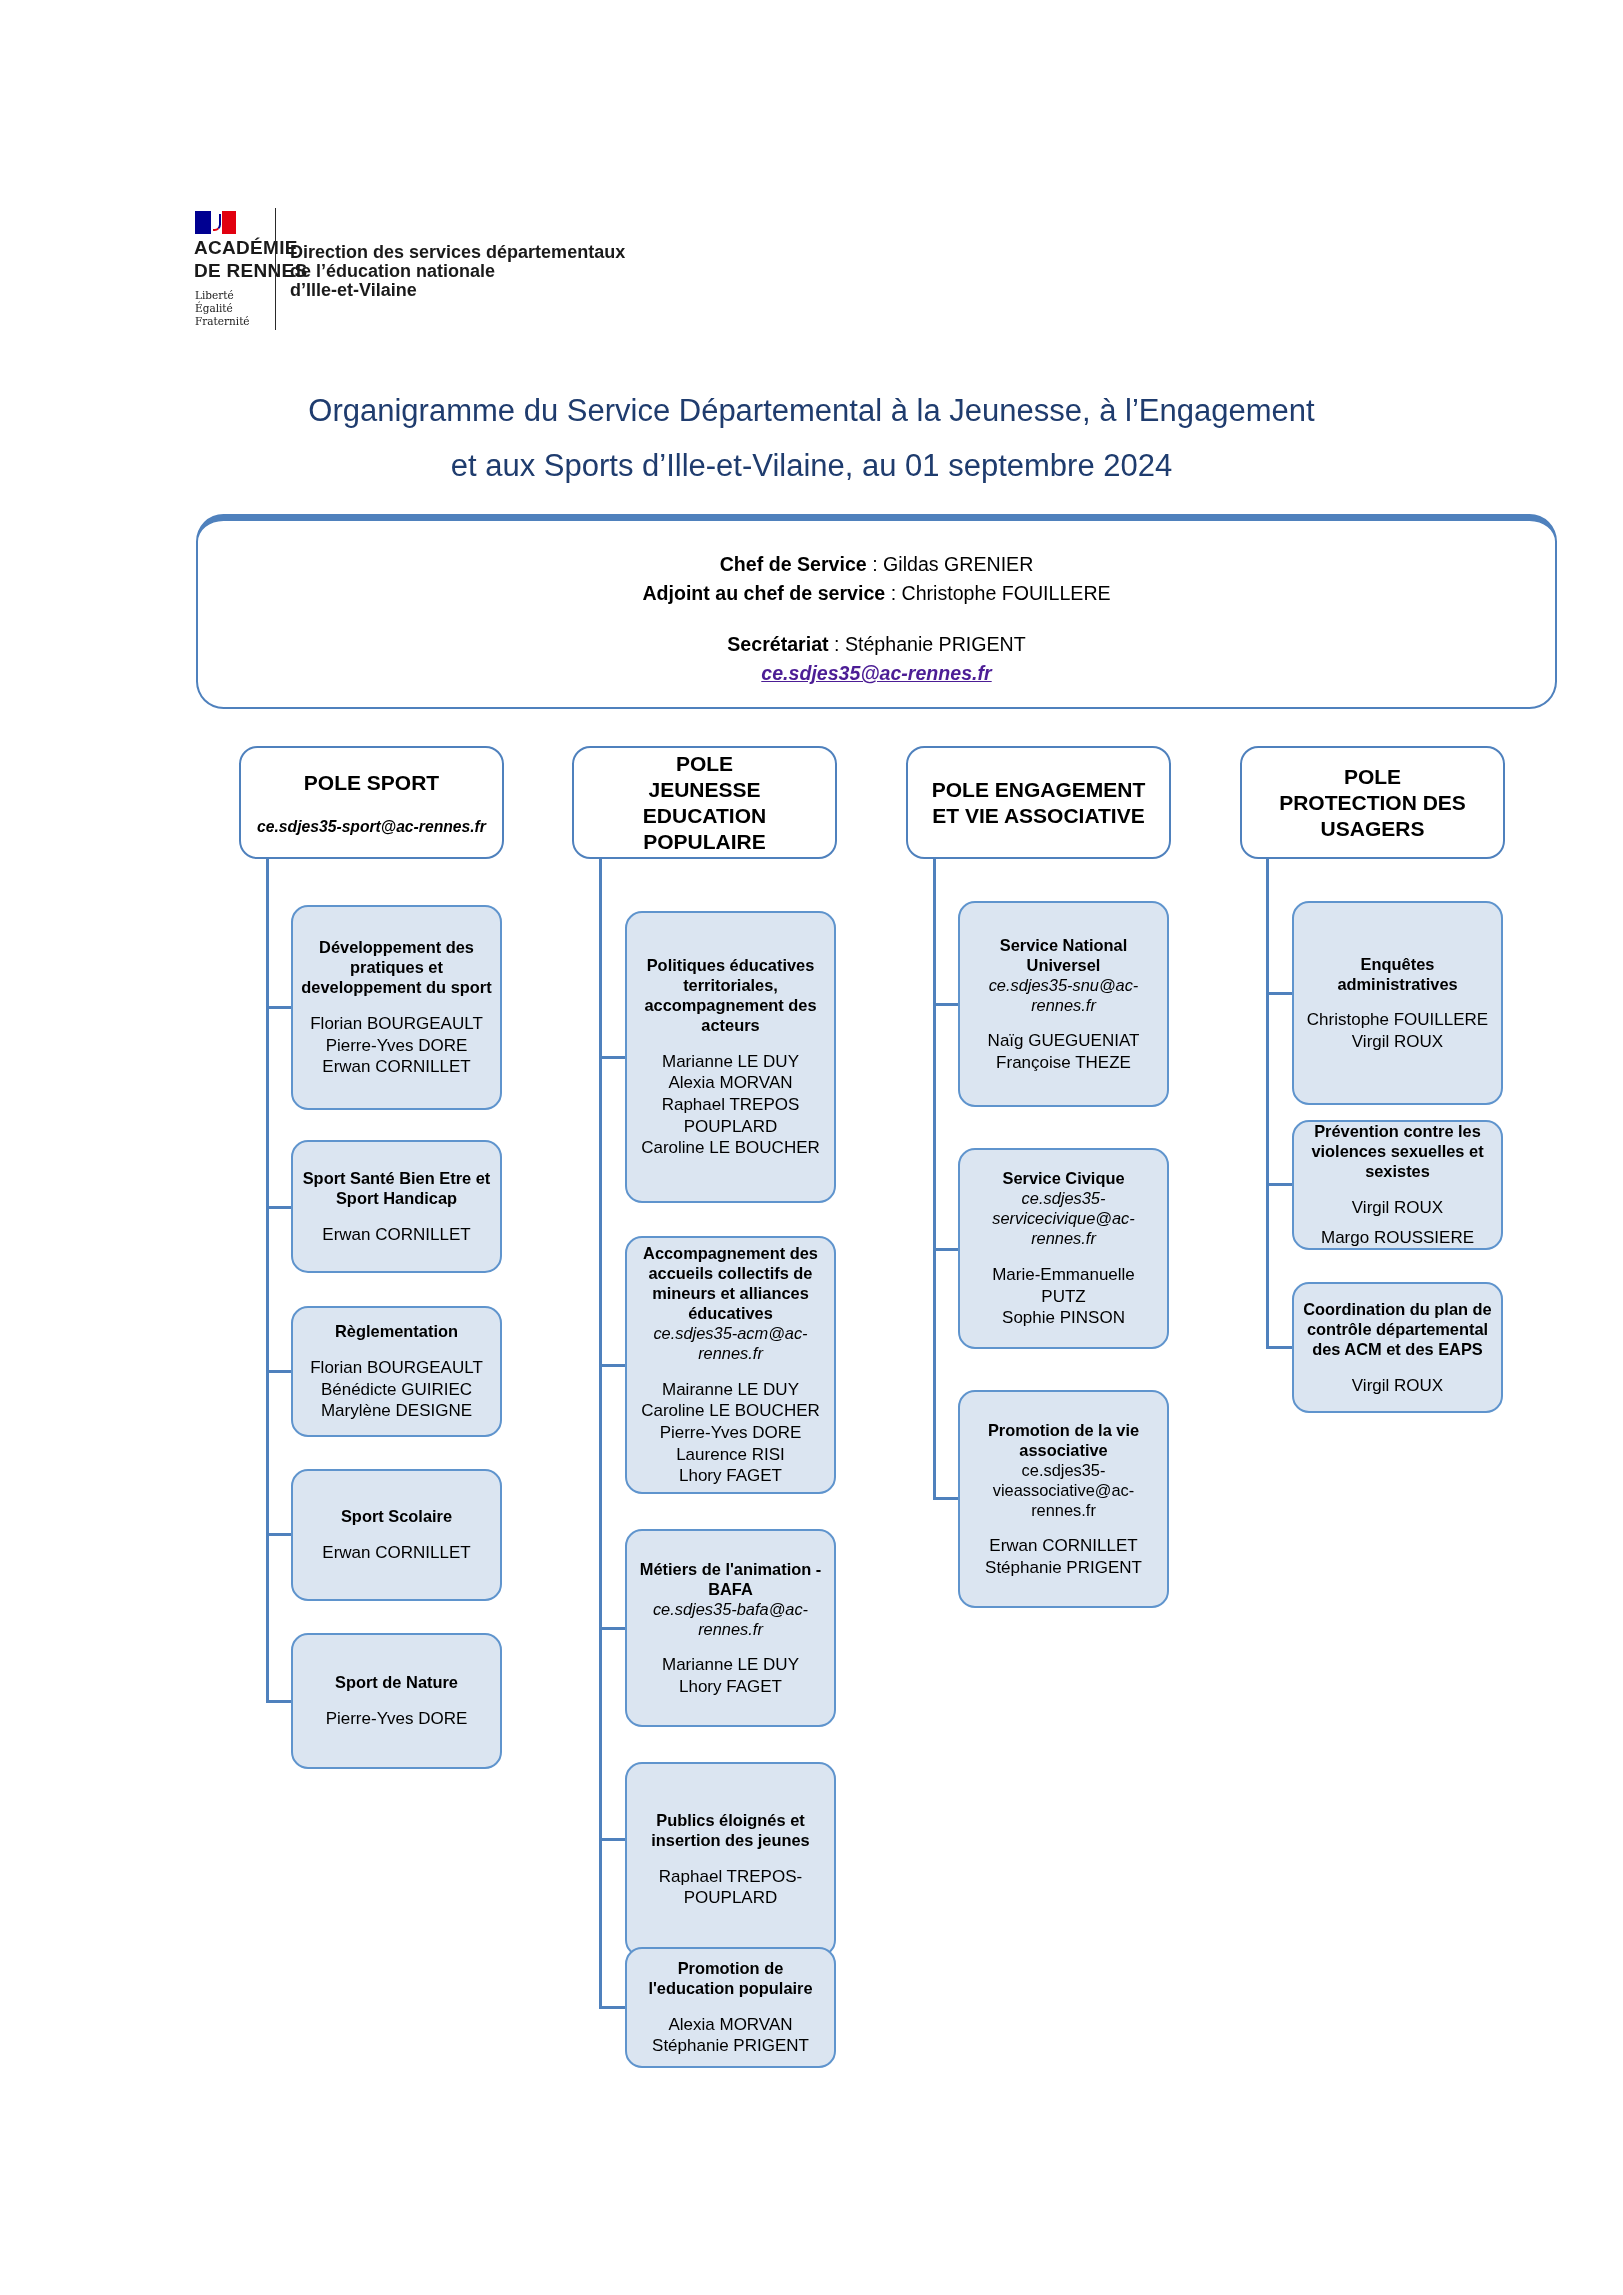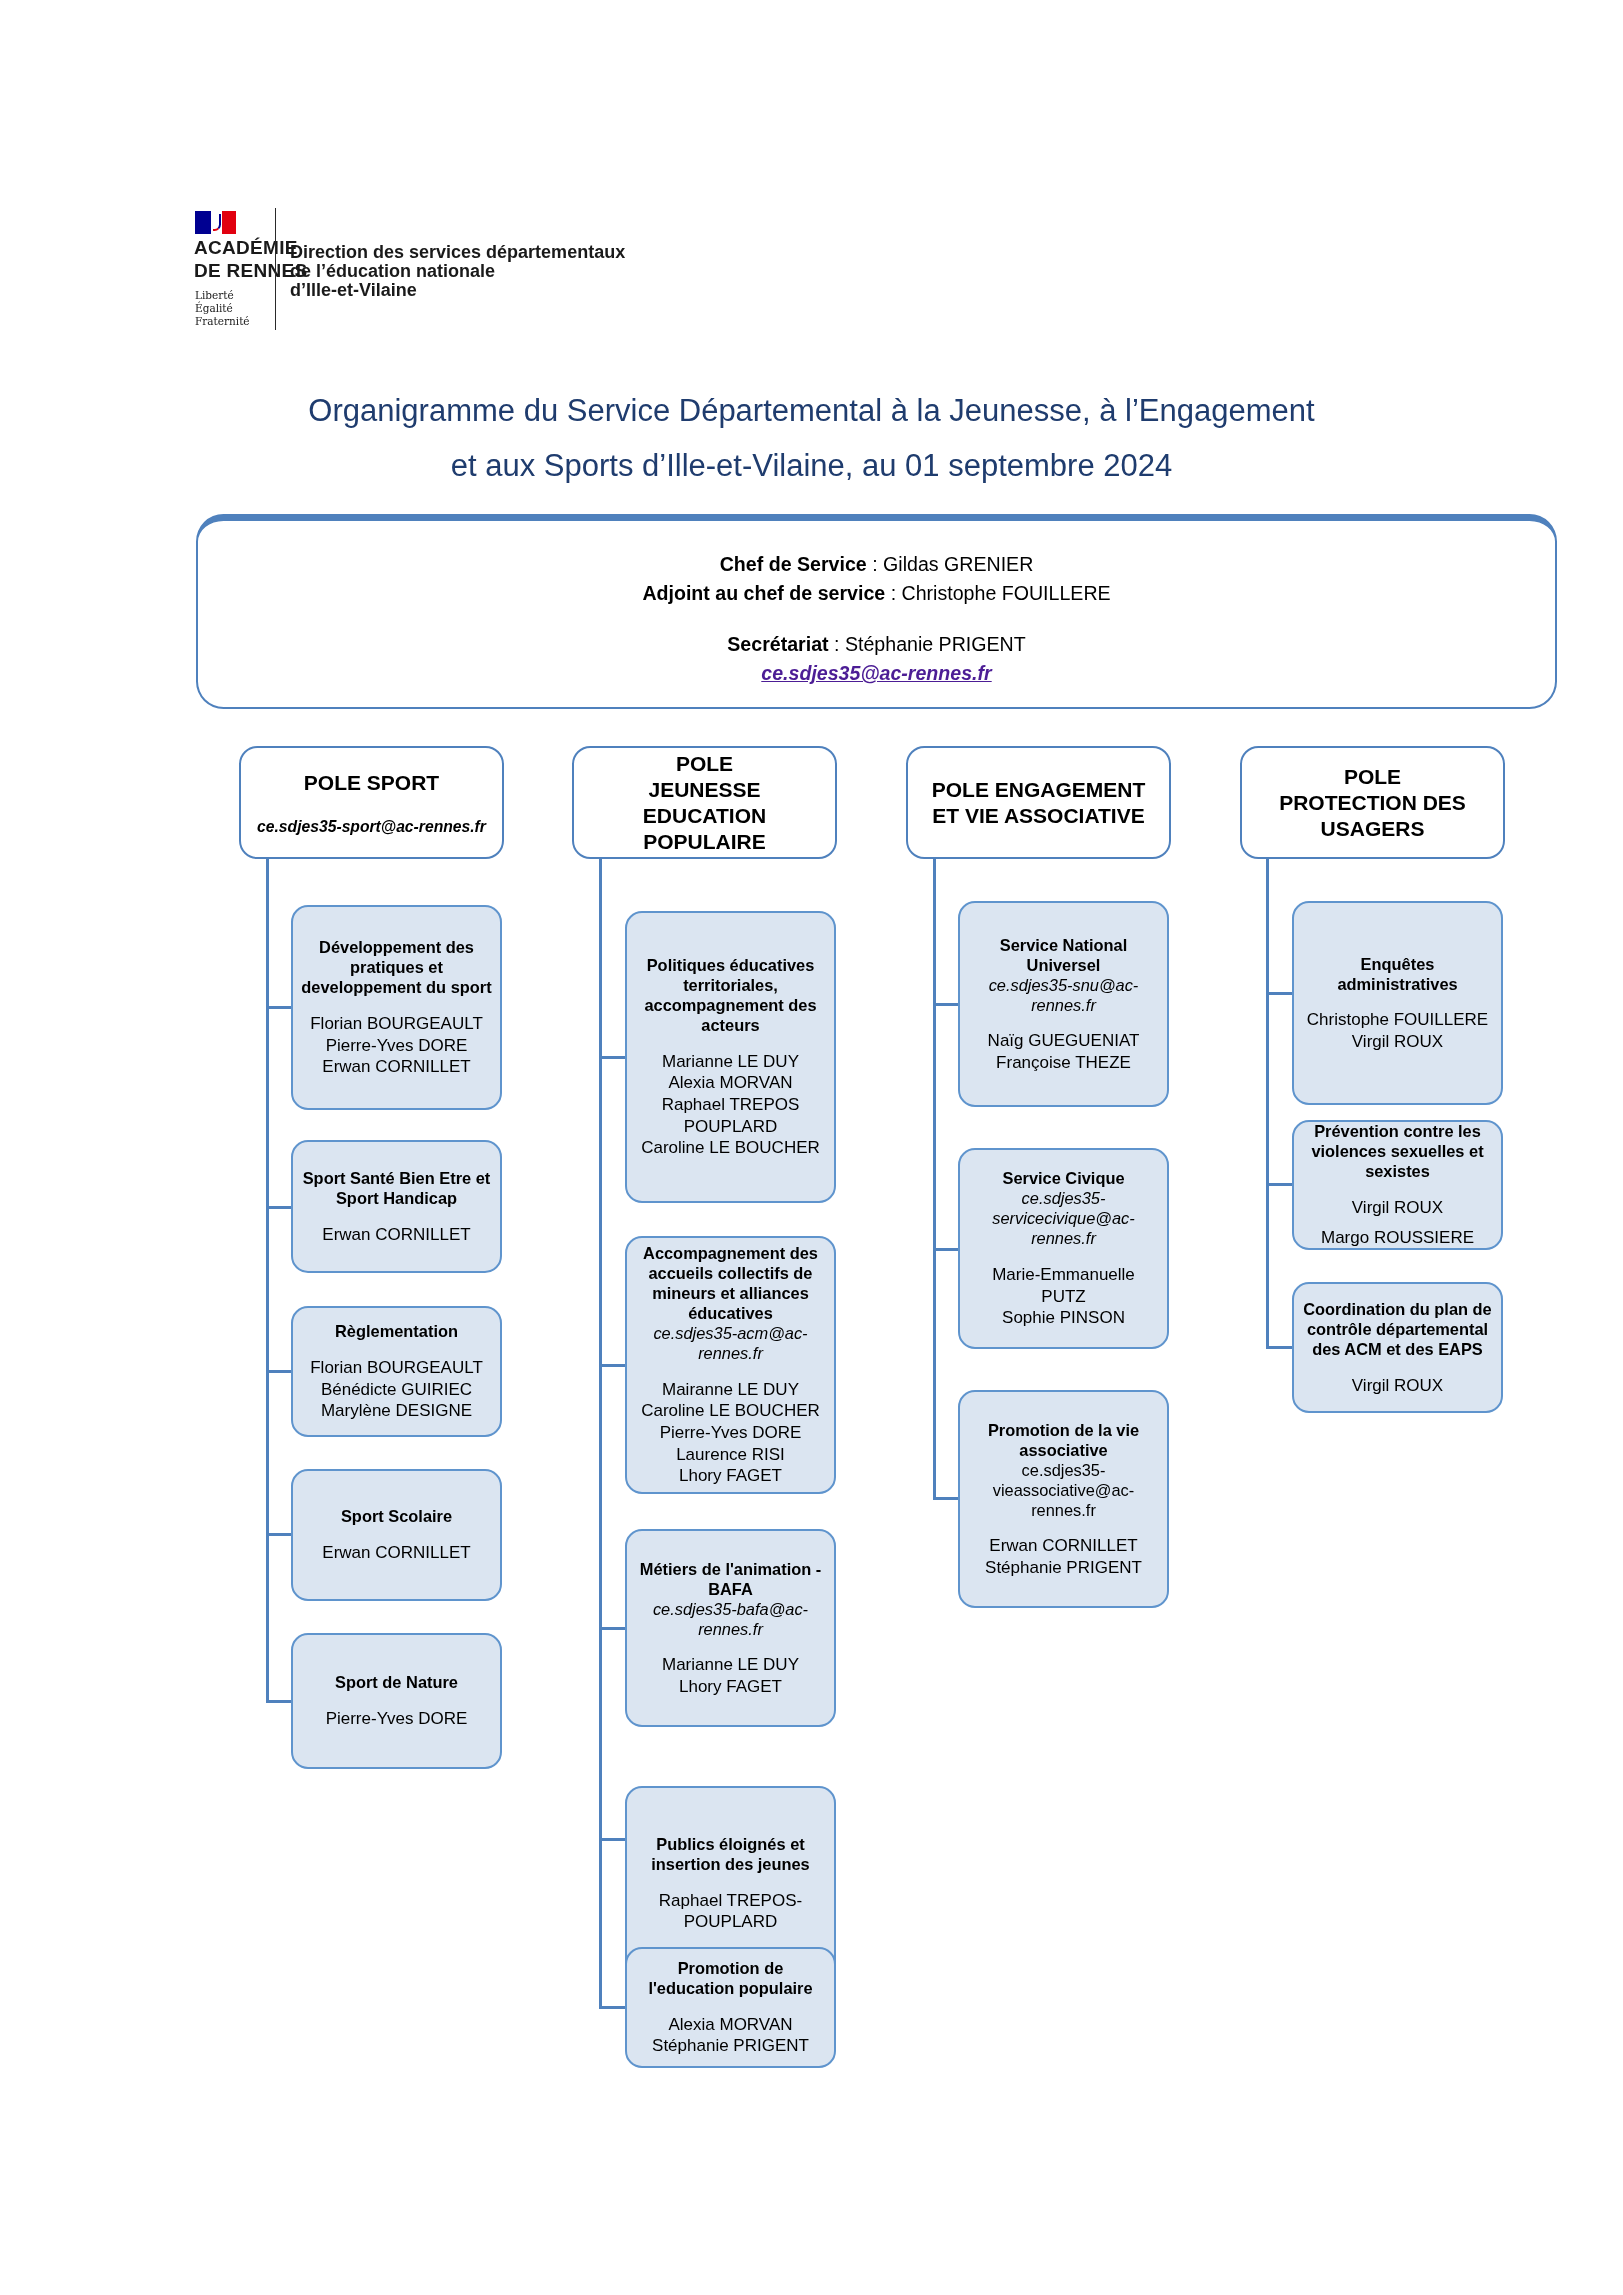--- a/index.html
+++ b/index.html
@@ -204,21 +204,21 @@
     </div>
   </div>
   <div class="obox" style="left:625px; top:1529px; height:198px;">
     <div class="btitle">Métiers de l'animation - BAFA</div>
     <div class="bemail">ce.sdjes35-bafa@ac-rennes.fr</div>
     <div class="names">
       <span>Marianne LE DUY</span>
       <span>Lhory FAGET</span>
     </div>
   </div>
-  <div class="obox" style="left:625px; top:1762px; height:195px;margin-top:24px;">
+  <div class="obox" style="left:625px; top:1762px; height:195px;">
     <div class="btitle">Publics éloignés et insertion des jeunes</div>
     <div class="names">
       <span>Raphael TREPOS-POUPLARD</span>
     </div>
   </div>
   <div class="obox" style="left:625px; top:1947px; height:121px;">
     <div class="btitle">Promotion de l'education populaire</div>
     <div class="names">
       <span>Alexia MORVAN</span>
       <span>Stéphanie PRIGENT</span>

